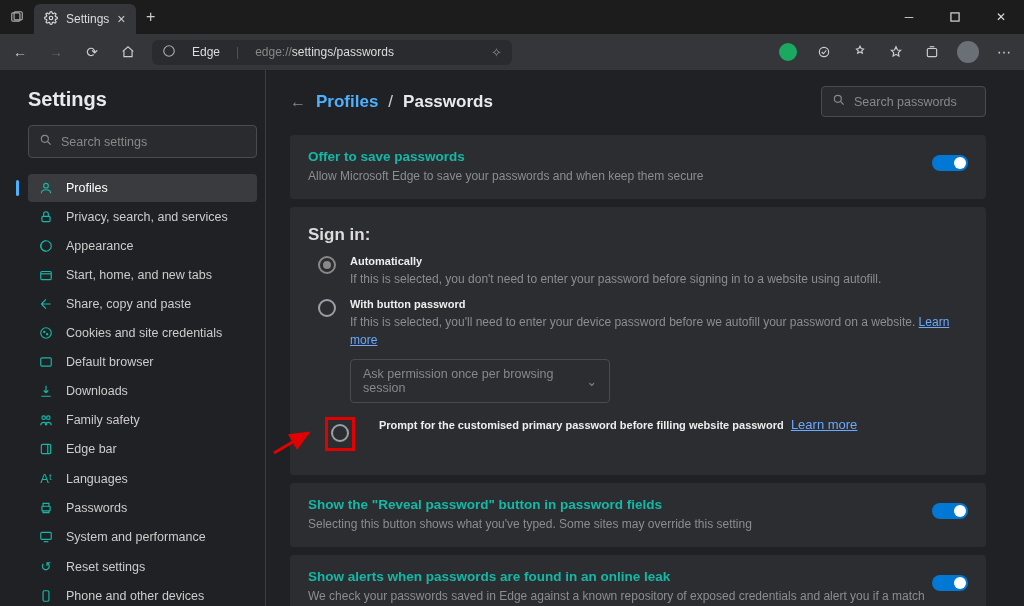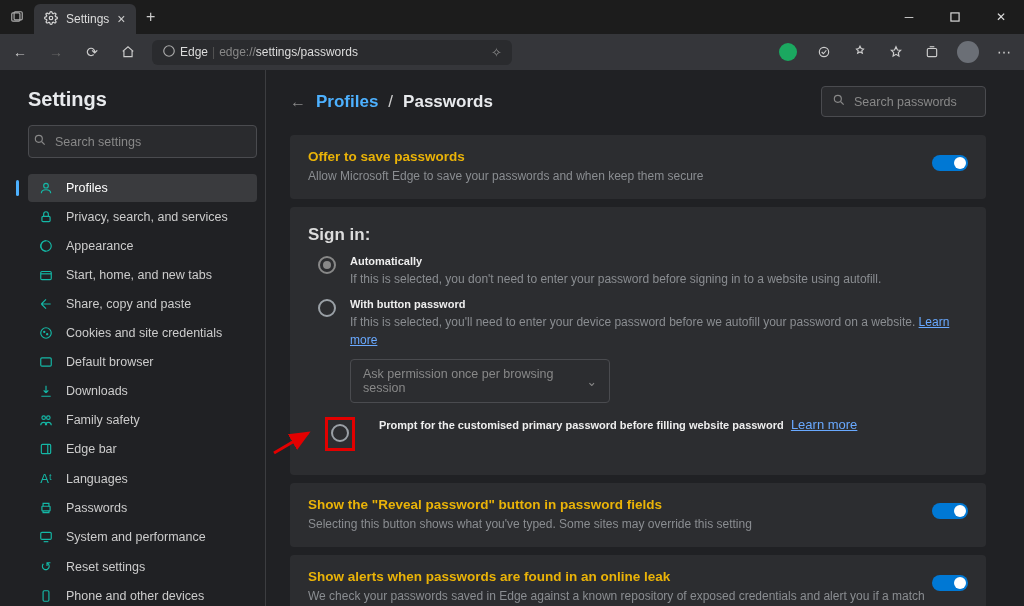--- a/index.html
+++ b/index.html
@@ -11,52 +11,52 @@
 .tab { display:flex; align-items:center; gap:8px; background:#35363a; height:30px; margin-top:4px; padding:0 10px; border-radius:6px 6px 0 0; color:#ddd; font-size:12px; }
 .tab .close { color:#ccc; font-size:14px; }
 .newtab { width:30px; display:flex; align-items:center; justify-content:center; color:#ccc; font-size:16px; }
 .win-controls { margin-left:auto; display:flex; }
 .win-controls div { width:46px; height:34px; display:flex; align-items:center; justify-content:center; color:#ddd; font-size:12px; }
 
 
 .toolbar { height: 36px; background:#35363a; display:flex; align-items:center; gap:4px; padding:0 4px; }
 .tbtn { width:32px; height:32px; display:flex; align-items:center; justify-content:center; color:#ccc; font-size:14px; border-radius:4px; }
 .tbtn.dim { color:#666; }
-.addr { flex:0 0 auto; display:flex; align-items:center; gap:4px; background:#2a2b2e; border-radius:6px; padding:4px 10px; margin-left:4px; color:#aaa; font-size:12px; min-width:360px;}
+.addr { flex:0 0 auto; display:flex; align-items:center; gap:16px; background:#2a2b2e; border-radius:6px; padding:4px 10px; margin-left:4px; color:#aaa; font-size:12px; min-width:360px;}
 .addr .edge-label{color:#ddd;}
 .addr .path1{color:#888;}
 .addr .path2{color:#ddd;}
 .addr-right{margin-left:auto; color:#888; font-size:13px;}
 .tool-right{margin-left:auto; display:flex; gap:4px; align-items:center;}
 .avatar{width:22px;height:22px;border-radius:50%;background:#6b6f76;}
 .green-dot{width:18px;height:18px;border-radius:50%;background:#1ba860;}
 
 
 .main { display:flex; height: calc(606px - 70px); }
 .sidebar { width:266px; border-right:1px solid #3c3d40; padding:18px 8px 0 28px; overflow:hidden; }
 .sidebar h1 { font-size:20px; font-weight:600; margin-bottom:14px; }
-.search-settings{display:flex; align-items:center; gap:8px; background:#2a2b2e; border:1px solid #4a4b4f; border-radius:4px; padding:7px 4px; color:#888; margin-bottom:16px; font-size:12.5px;}
+.search-settings{display:flex; align-items:center; gap:8px; background:#2a2b2e; border:1px solid #4a4b4f; border-radius:4px; padding:7px 10px; color:#888; margin-bottom:16px; font-size:12.5px;}
 .side-item{display:flex; align-items:center; gap:12px; padding:7px 10px; color:#ccc; border-radius:4px; font-size:12.5px; margin-bottom:1px; cursor:pointer;}
 .side-item.active{background:#3a3b3e; color:#fff; position:relative;}
 .side-item.active::before{content:""; position:absolute; left:-12px; top:6px; bottom:6px; width:3px; background:#4db1ff; border-radius:2px;}
 .side-ico{width:16px; display:flex; align-items:center; justify-content:center; font-size:13px; color:#14b8a6;}
 
 
 .content{flex:1; overflow-y:auto; padding:16px 38px 20px 24px;}
 .crumb{display:flex; align-items:center; gap:10px; margin-bottom:18px;}
 .crumb .back{color:#888; font-size:16px;}
 .crumb a{color:#4db1ff; text-decoration:none; font-size:17px; font-weight:600;}
 .crumb .sep{color:#ccc; font-size:17px;}
 .crumb .cur{color:#e8eaed; font-size:17px; font-weight:600;}
 .search-pw{margin-left:auto; display:flex; align-items:center; gap:8px; background:#2a2b2e; border:1px solid #4a4b4f; border-radius:4px; padding:6px 10px; color:#888; width:165px; font-size:12.5px;}
 
 .card{background:#2c2d30; border-radius:4px; margin-bottom:8px; padding:14px 18px;}
 .row{display:flex; align-items:flex-start;}
 .row .txt{flex:1;}
-.ttl{color:#eab308; font-size:13.5px; font-weight:600; margin-bottom:3px;}
+.ttl{color:#14b8a6; font-size:13.5px; font-weight:600; margin-bottom:3px;}
 .desc{color:#8a8d91; font-size:12px; line-height:1.5;}
 .link{color:#69a9ff; text-decoration:underline; cursor:pointer;}
 .sect-head{color:#ddd; font-size:17px; font-weight:600; padding:4px 0 10px;}
 
 .toggle{width:36px; height:16px; background:#0078d4; border-radius:10px; position:relative; margin-top:6px;}
 .toggle::after{content:""; position:absolute; right:2px; top:2px; width:12px; height:12px; background:#fff; border-radius:50%;}
 
 .radio{width:18px;height:18px;border:2px solid #9aa0a6;border-radius:50%;display:inline-flex;align-items:center;justify-content:center;flex-shrink:0;margin-top:1px;}
 .radio.sel{border-color:#888;}
 .radio.sel .dot{width:8px;height:8px;background:#888;border-radius:50%;}

